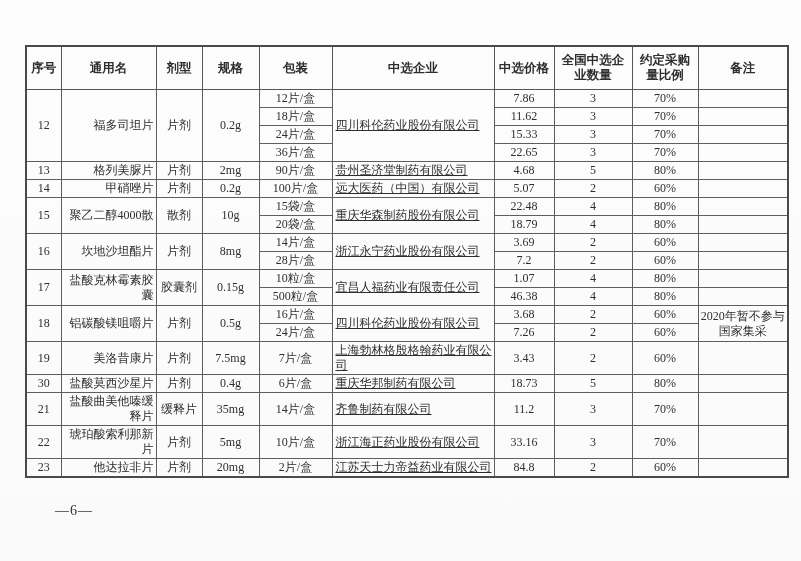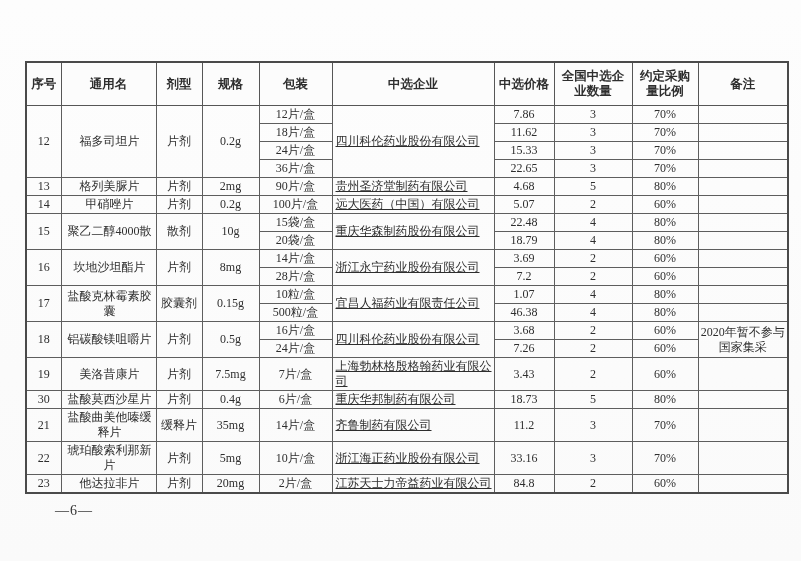--- a/index.html
+++ b/index.html
@@ -11,37 +11,37 @@
   }
   .scan-page{
     position:absolute;inset:0;background:linear-gradient(180deg,#fdfdfd 0%,#fafafa 100%);
   }
   table.doc-table{
     position:absolute;left:25px;top:45px;width:762px;
     border-collapse:collapse;table-layout:fixed;
     font-size:12px;
   }
   table.doc-table, table.doc-table th{border:1px solid #565656;}
-  table.doc-table{border:2px solid #4a4a4a;margin-top:16px;}
+  table.doc-table{border:2px solid #4a4a4a;}
   th,td{
     border:1px solid #5e5e5e;
     padding:1px 2px;
     text-align:center;
     line-height:15px;
     vertical-align:middle;
     word-break:break-all;
     overflow:hidden;
   }
   th{
     font-weight:bold;
     height:40px;
     font-size:12.5px;
     background:#fcfcfc;
   }
-  td.left{text-align:center;padding-left:4px;}
+  td.left{text-align:right;padding-left:4px;}
   td.ent{text-align:left;padding-left:3px;padding-right:1px;text-decoration:underline;}
   .page-number{
     position:absolute;left:55px;top:503px;
     font-size:14px;letter-spacing:1px;color:#333;
   }
 </style>
 </head>
 <body>
 
 <div class="scan-page">

